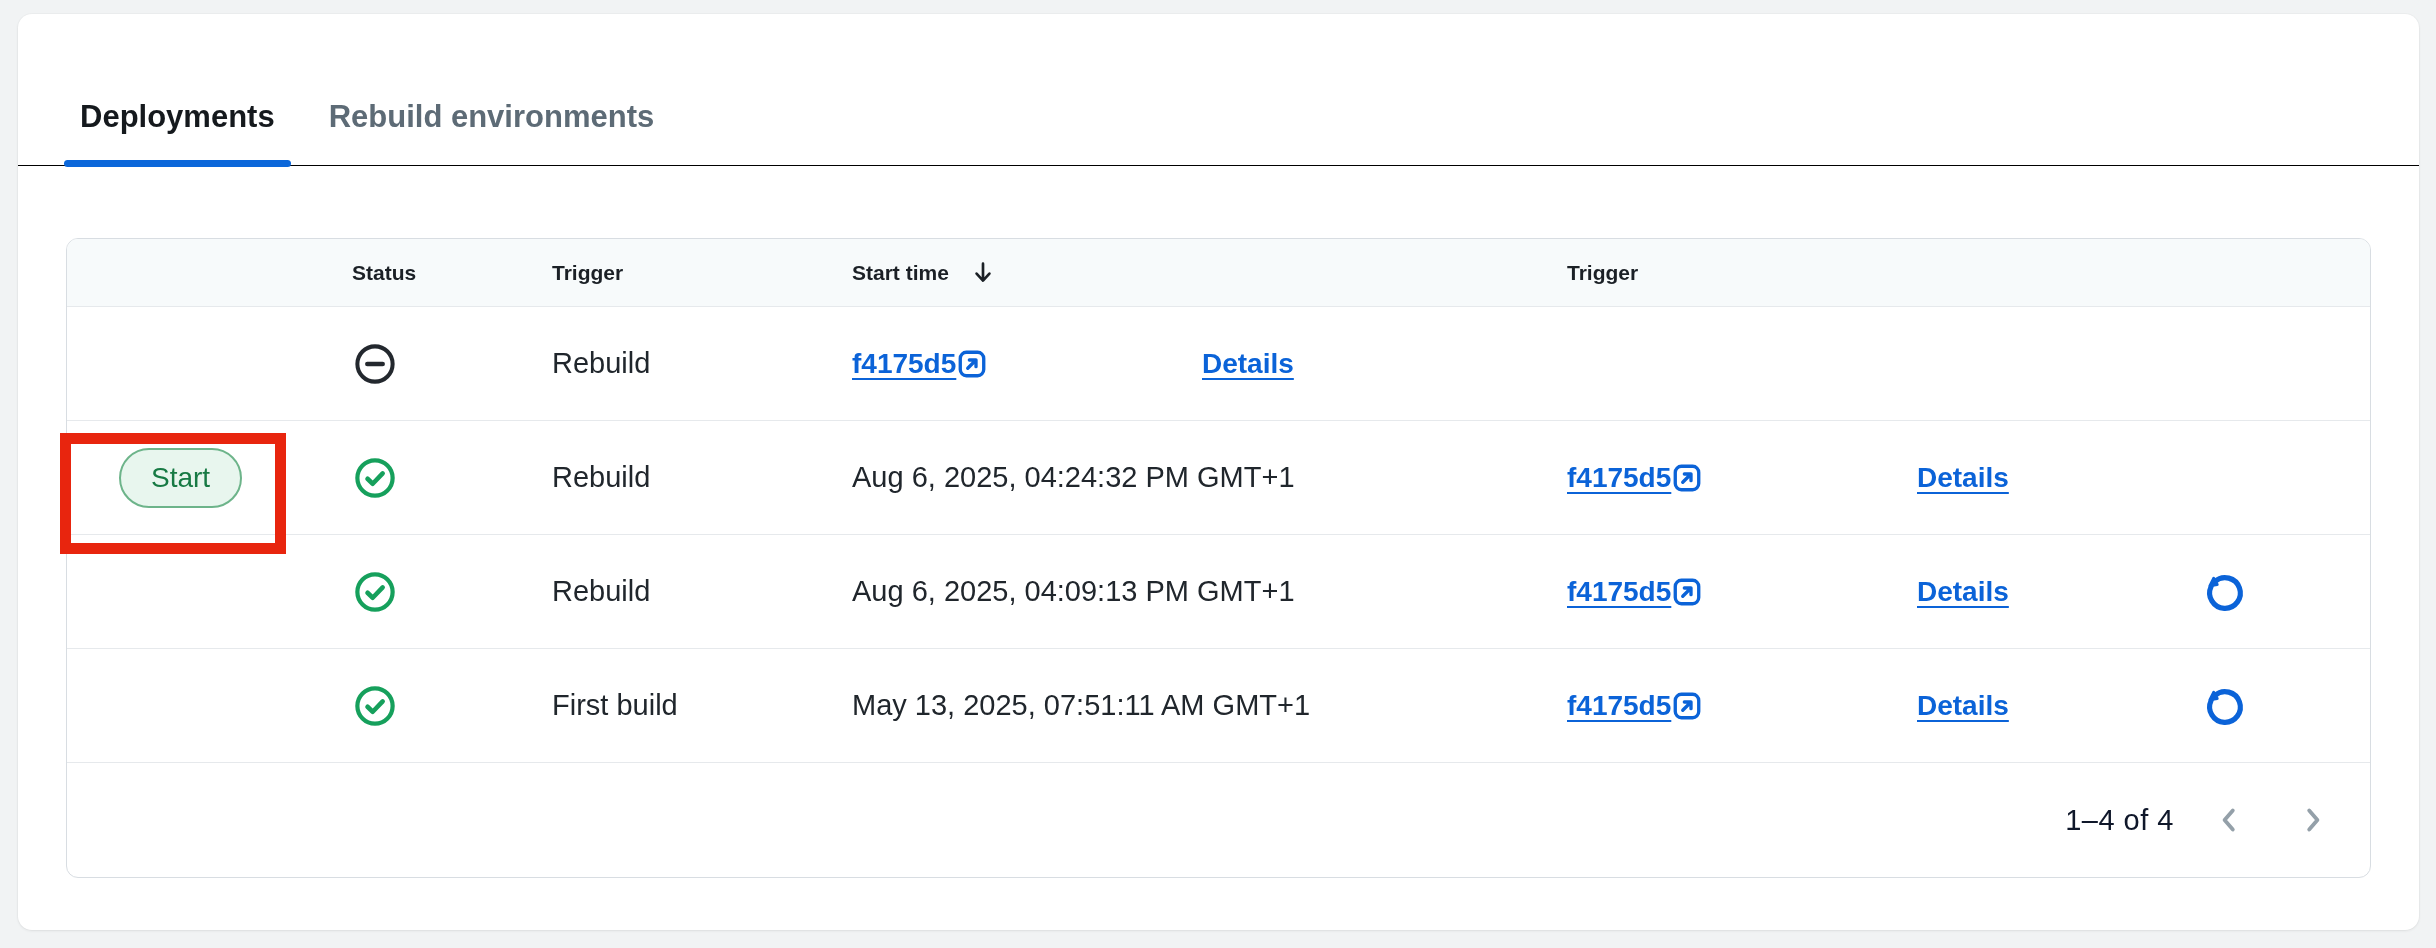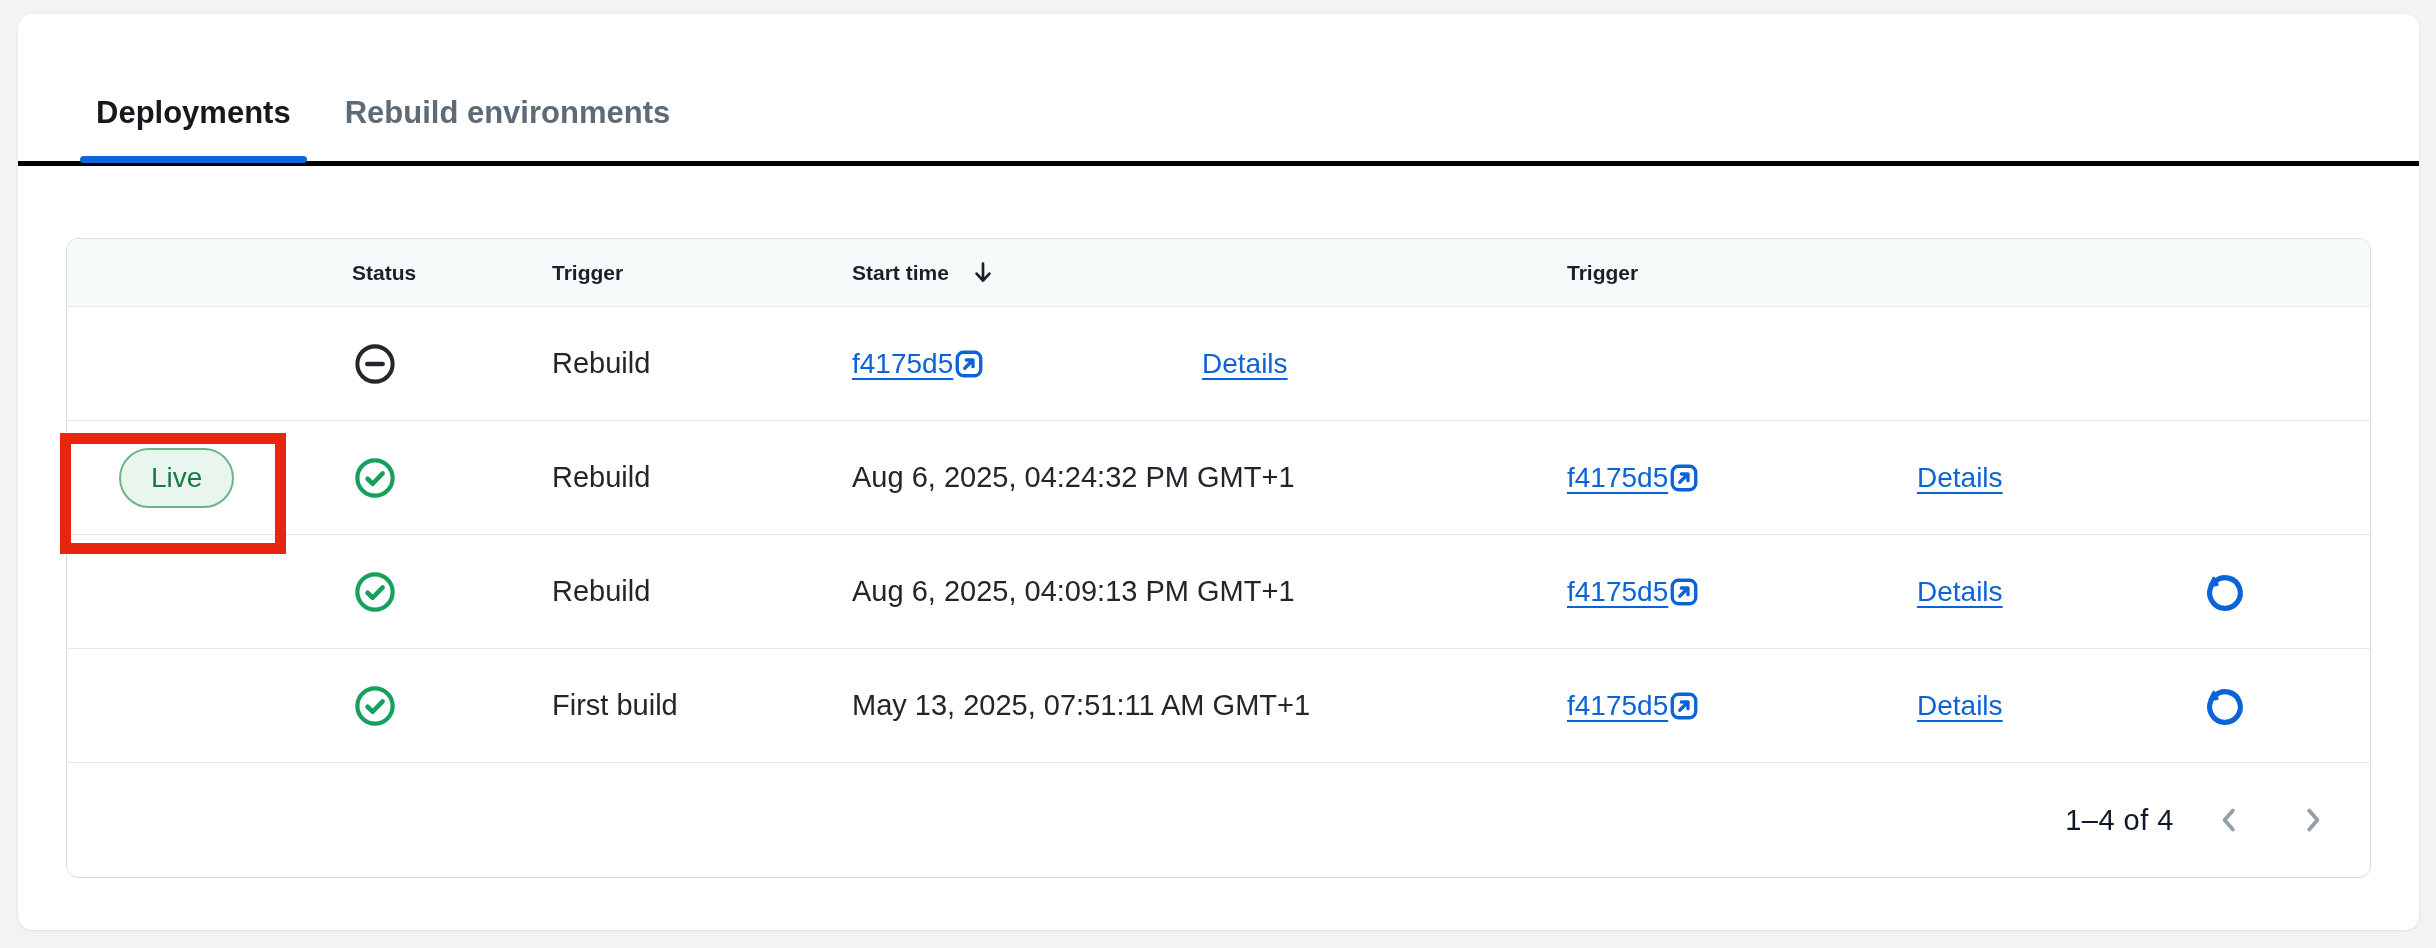--- a/index.html
+++ b/index.html
@@ -15,22 +15,22 @@
     left: 18px; top: 14px;
     width: 2401px; height: 916px;
     background: #ffffff;
     border-radius: 14px;
     box-shadow: 0 1px 3px rgba(0,0,0,0.07), 0 0 0 1px rgba(0,0,0,0.02);
   }
   
   .tabs-row {
     display: flex;
     align-items: flex-end;
-    padding: 60px 46px 0 62px;
-    border-bottom: 5px solid #000000;
+    padding: 60px 46px 0 46px;
+    border-bottom: 1px solid #000000;
     height: 152px;
   }
   .tab {
     position: relative;
     font-size: 31px;
     line-height: 36px;
     padding: 0 16px 30px 16px;
     margin-right: 22px;
     color: #5d6b76;
     font-weight: 600;
@@ -101,21 +101,21 @@
     padding: 0 30px;
     border-radius: 999px;
     background: #e8f6ee;
     border: 2px solid #6db48a;
     color: #177a44;
     font-size: 28px;
   }
   
   a.commit-link, a.details-link {
     color: #0b63d8;
-    font-weight: 400;
+    font-weight: 700;
     font-size: 28px;
     text-decoration: underline;
     text-underline-offset: 5px;
     display: inline-flex;
     cursor: pointer;
   }
   .ext-icon svg { display: block; }
   
   .retry-btn {
     background: none;
@@ -208,21 +208,21 @@
         </a>
       </div>
       <div class="td c6">
           <a class="details-link">Details</a>
         </div>
       <div class="td c7"></div>
     </div>
 
     <div class="trow tbody-row">
       <div class="td c1">
-        <span class="live-pill">Live</span>
+        <span class="live-pill">Start</span>
       </div>
       <div class="td c2">
         <span class="status-icon icon-success">
           <svg width="46" height="46" viewBox="0 0 24 24">
               <circle cx="12" cy="12" r="9.2" fill="none" stroke="currentColor" stroke-width="2.2"></circle>
               <path d="M8.1 12.4 L10.8 15 L16 9.6" fill="none" stroke="currentColor" stroke-width="2.4" stroke-linecap="round" stroke-linejoin="round"></path>
             </svg>
         </span>
       </div>
       <div class="td c3">

